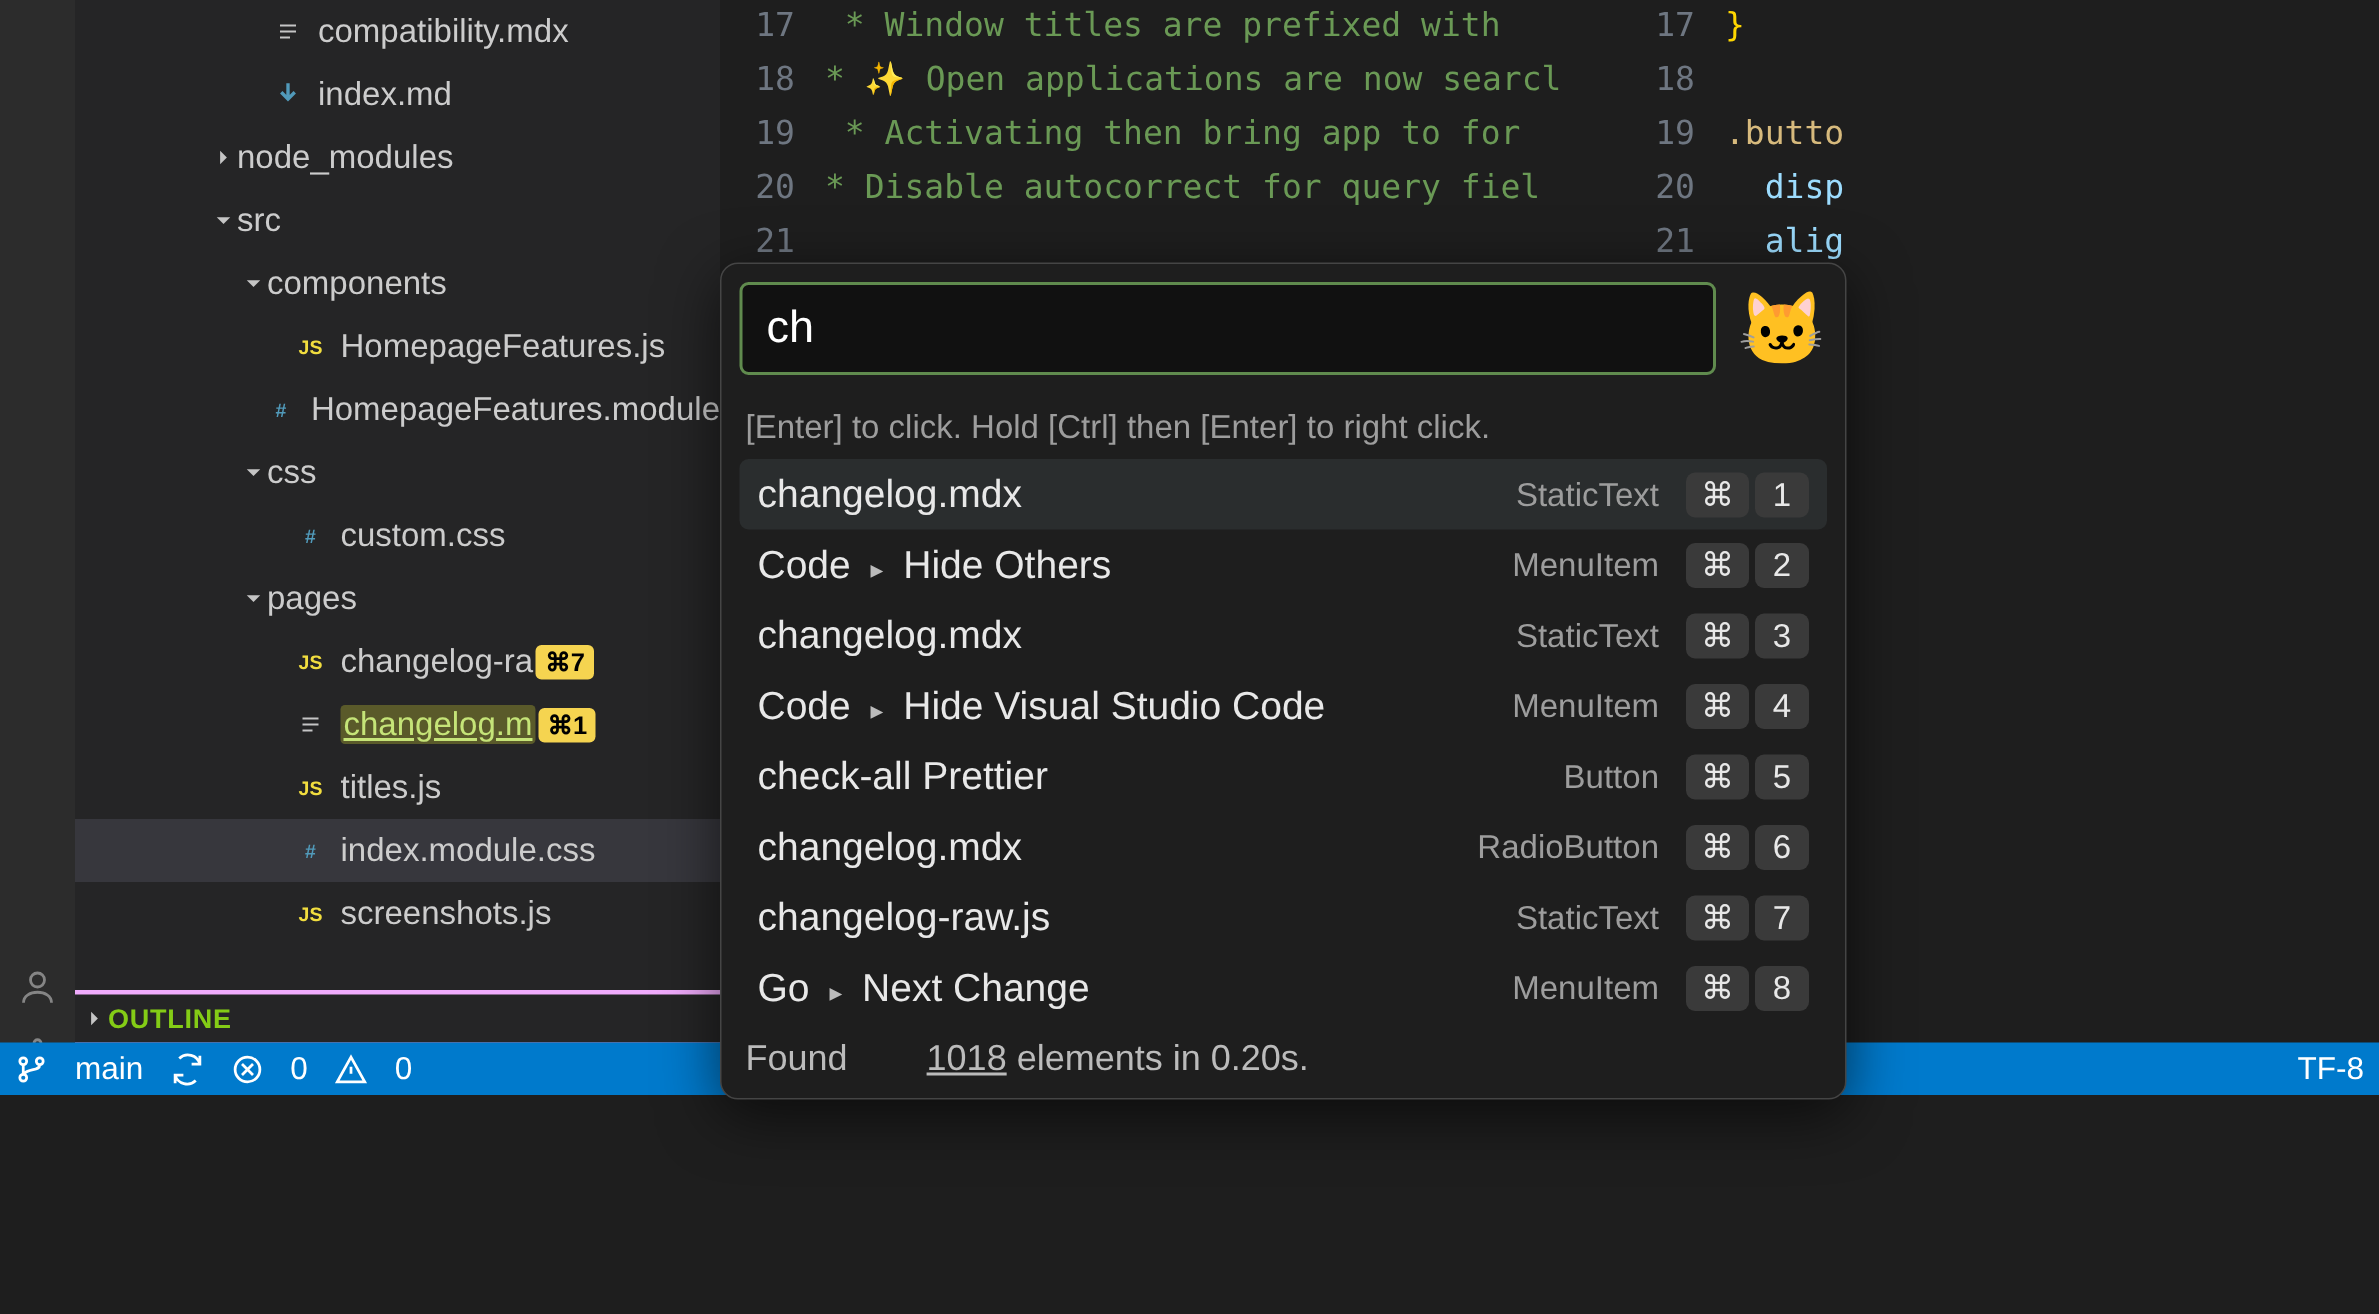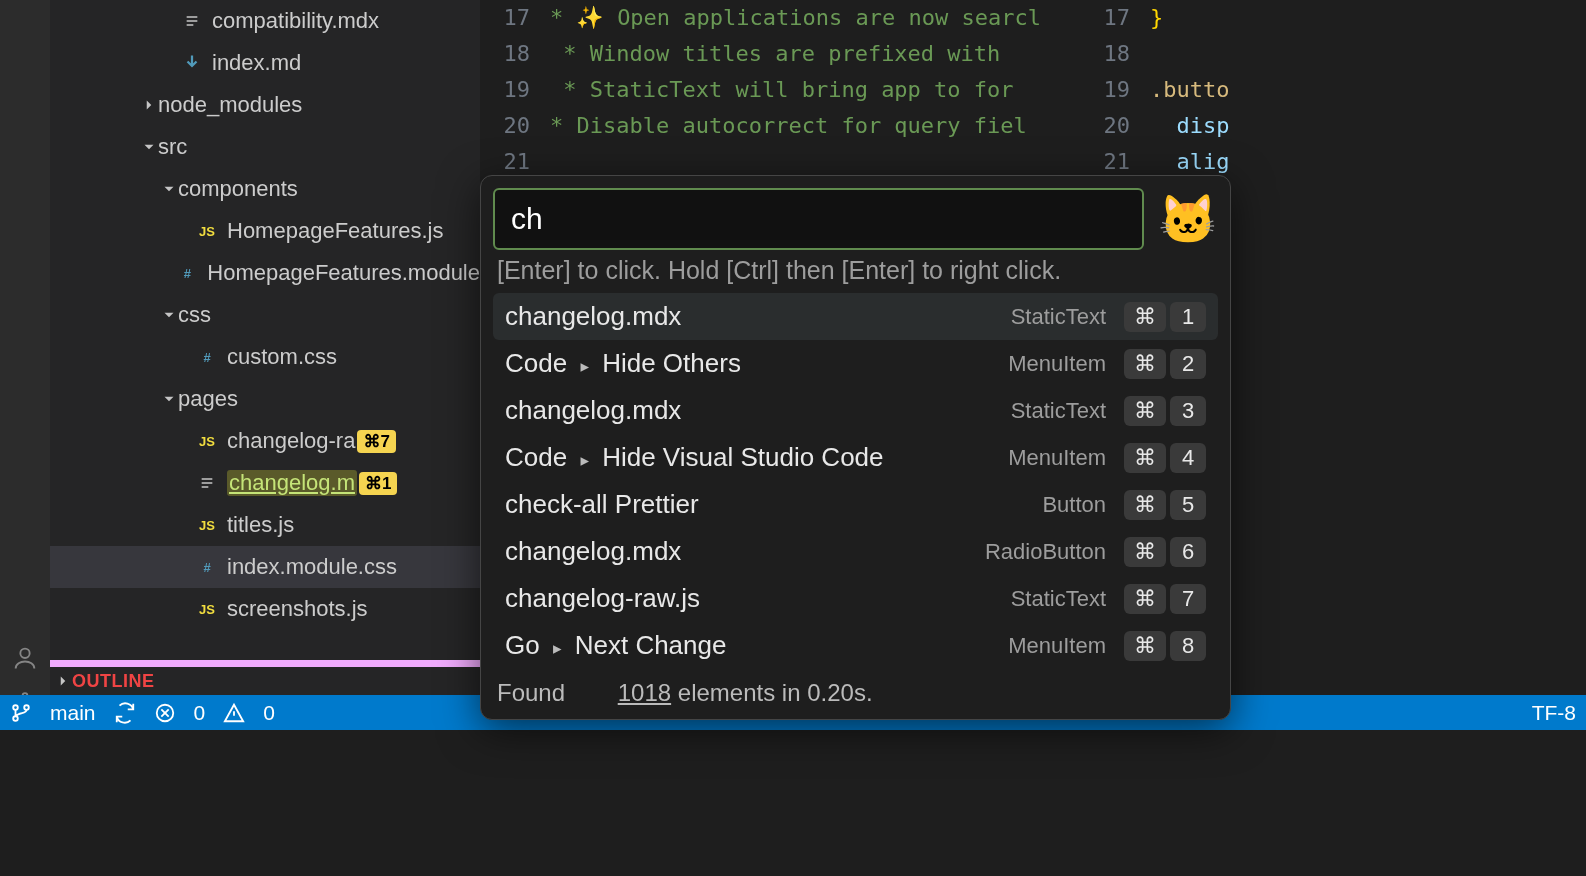--- a/index.html
+++ b/index.html
@@ -57,23 +57,23 @@
   border-radius: 4px;
   margin-left: 2px;
 }
 .collapsible-header {
   display: flex;
   align-items: center;
   height: 35px;
   padding-left: 4px;
   font-size: 18px;
   font-weight: 700;
-  color: #ef4444;
+  color: #84cc16;
   cursor: pointer;
-  border-top: 7px solid #f0abfc;
+  border-top: 3px solid #f0abfc;
   letter-spacing: 0.5px;
 }
 .editor-area { flex: 1; display: flex; background: #1e1e1e; overflow: hidden; }
 .editor-pane { display: flex; font-family: "Menlo","Consolas",monospace; font-size: 22px; line-height: 36px; }
 .gutter { width: 70px; text-align: right; color: #6e7681; padding-right: 20px; }
 .code { white-space: pre; color: #6a9955; }
 .code2 { white-space: pre; color: #d4d4d4; }
 .kw-sel { color: #d7ba7d; }
 .kw-prop { color: #9cdcfe; }
 .kw-brace { color: #ffd700; }
@@ -112,21 +112,21 @@
   height: 62px;
   background: #111;
   border: 2px solid #608b4e;
   border-radius: 6px;
   color: #fff;
   font-size: 30px;
   padding: 0 16px;
   outline: none;
 }
 .cp-cat { font-size: 48px; }
-.cp-hint { color: #9d9d9d; font-size: 25px; margin-top: 6px; padding-left: 4px; }
+.cp-hint { color: #9d9d9d; font-size: 22px; margin-top: 22px; padding-left: 4px; }
 .cp-list { margin-top: 8px; }
 .cp-row {
   display: flex;
   align-items: center;
   height: 47px;
   padding: 0 12px;
   border-radius: 6px;
   cursor: pointer;
 }
 .cp-row.active { background: #2a2d2e; }
@@ -277,21 +277,21 @@
 
   <div class="editor-area">
     <div class="editor-pane pane1">
       <div class="gutter" id="gutter1">
           <div>17</div>
           <div>18</div>
           <div>19</div>
           <div>20</div>
           <div>21</div>
         </div>
-      <div class="code" id="code1"><div>* ✨ Open applications are now searcl</div><div> * Window titles are prefixed with</div><div> * StaticText will bring app to for</div><div>* Disable autocorrect for query fiel</div></div>
+      <div class="code" id="code1"><div> * Window titles are prefixed with</div><div>* ✨ Open applications are now searcl</div><div> * Activating then bring app to for</div><div>* Disable autocorrect for query fiel</div></div>
     </div>
     <div class="editor-pane pane2">
       <div class="gutter" id="gutter2">
           <div>17</div>
           <div>18</div>
           <div>19</div>
           <div>20</div>
           <div>21</div>
           <div>22</div>
           <div>23</div>

